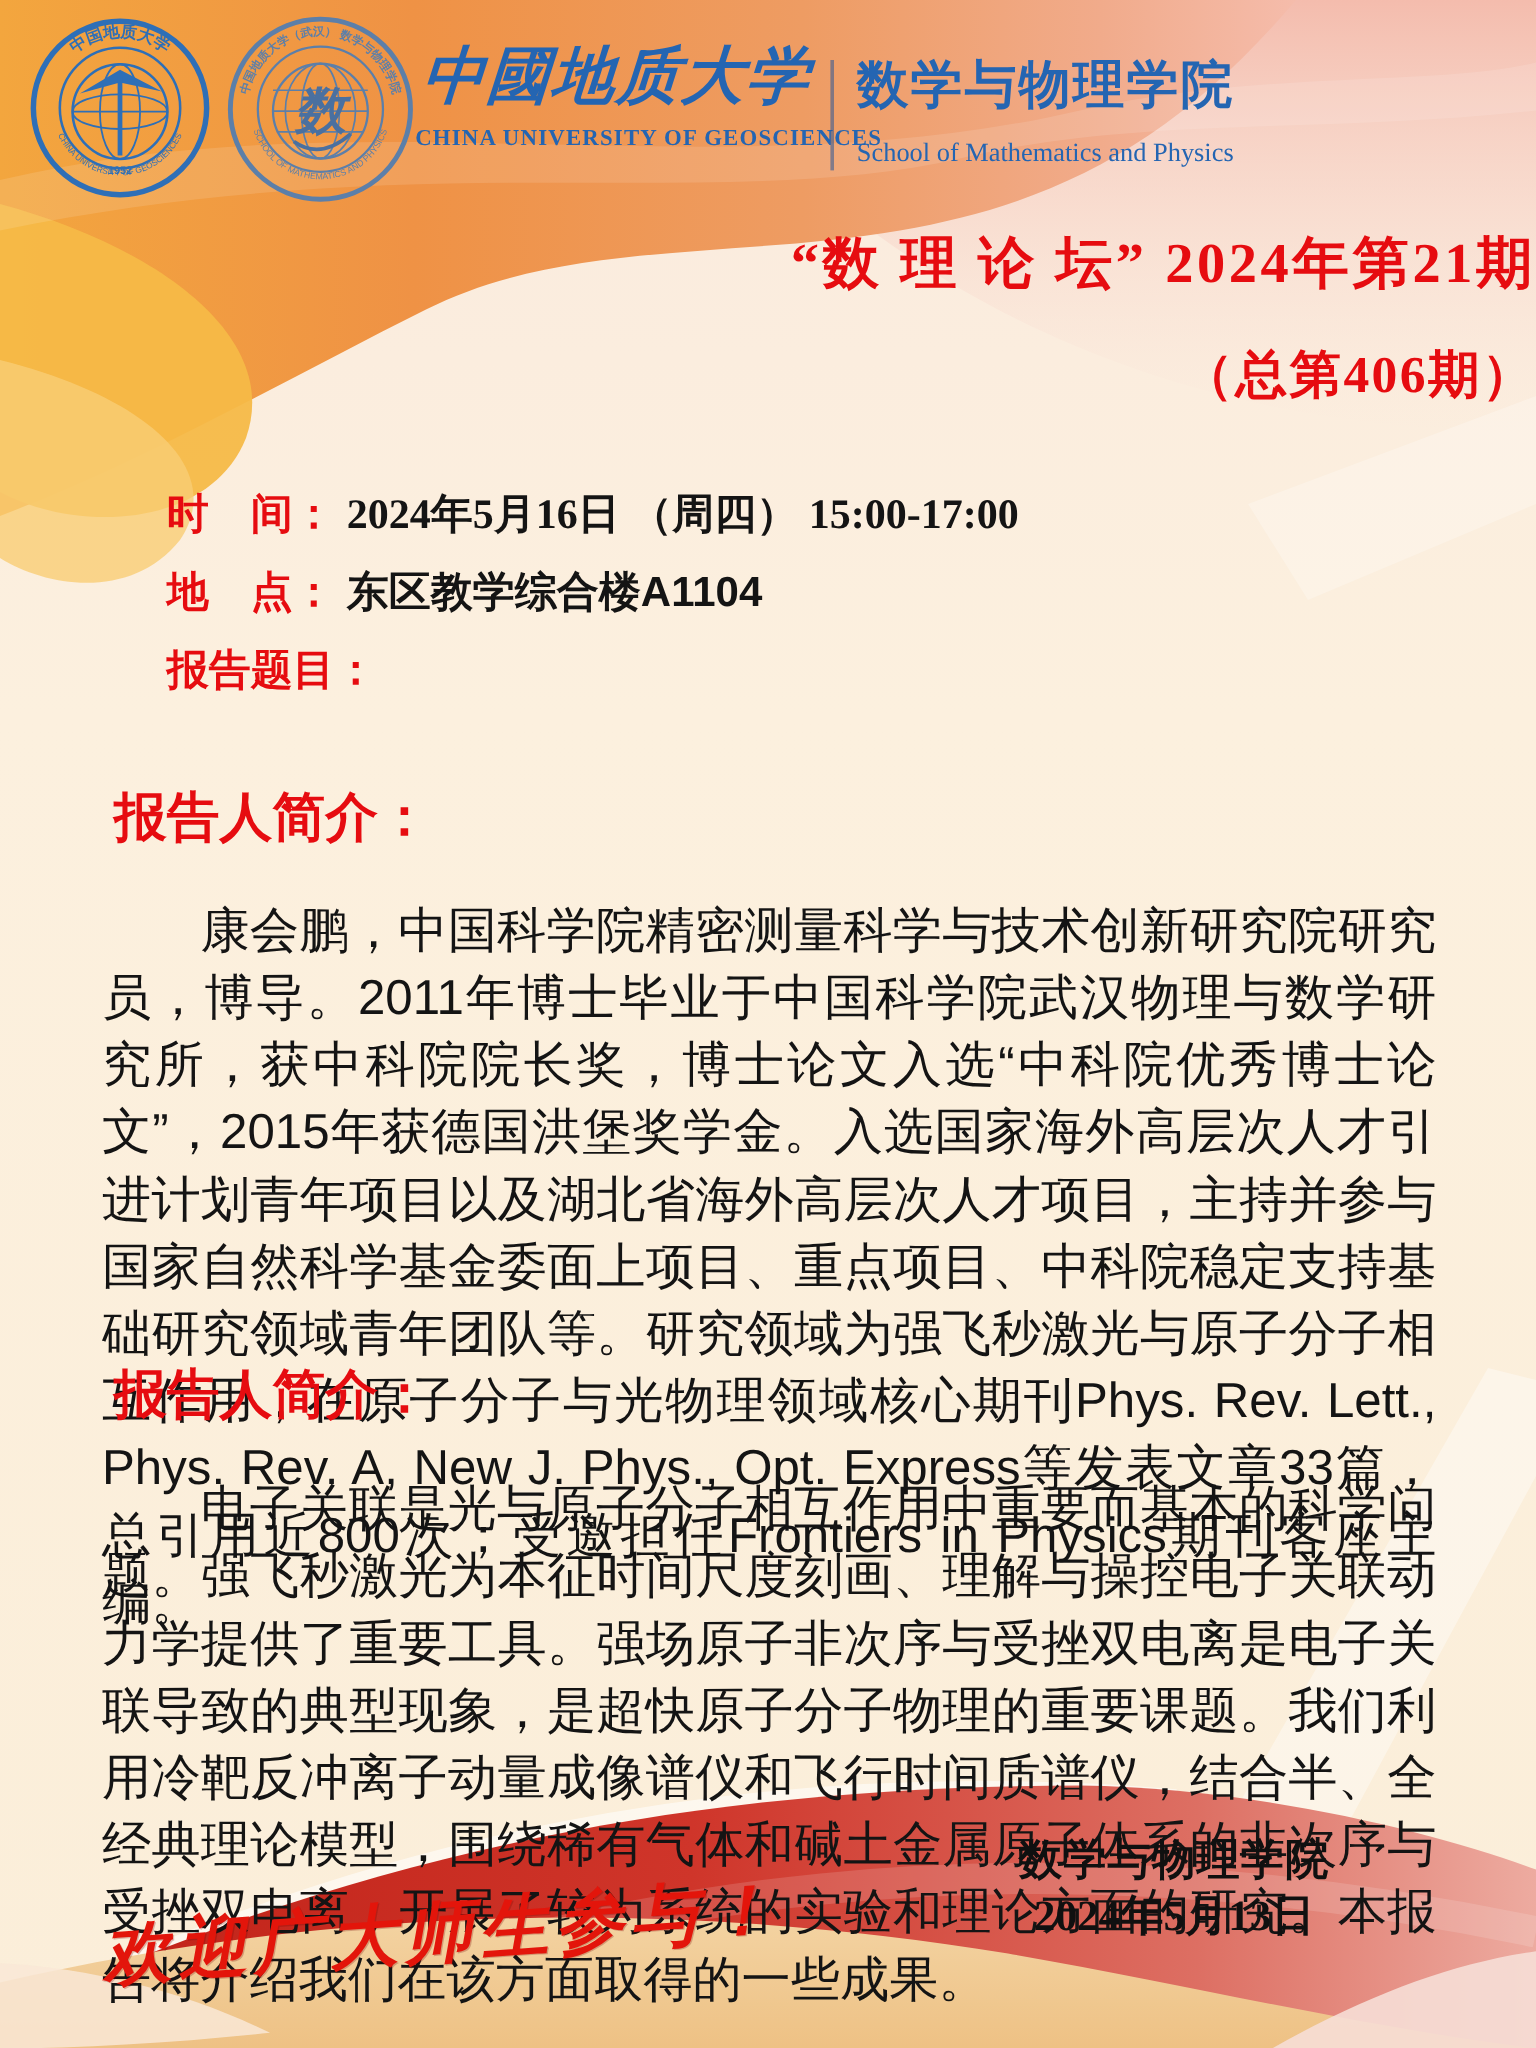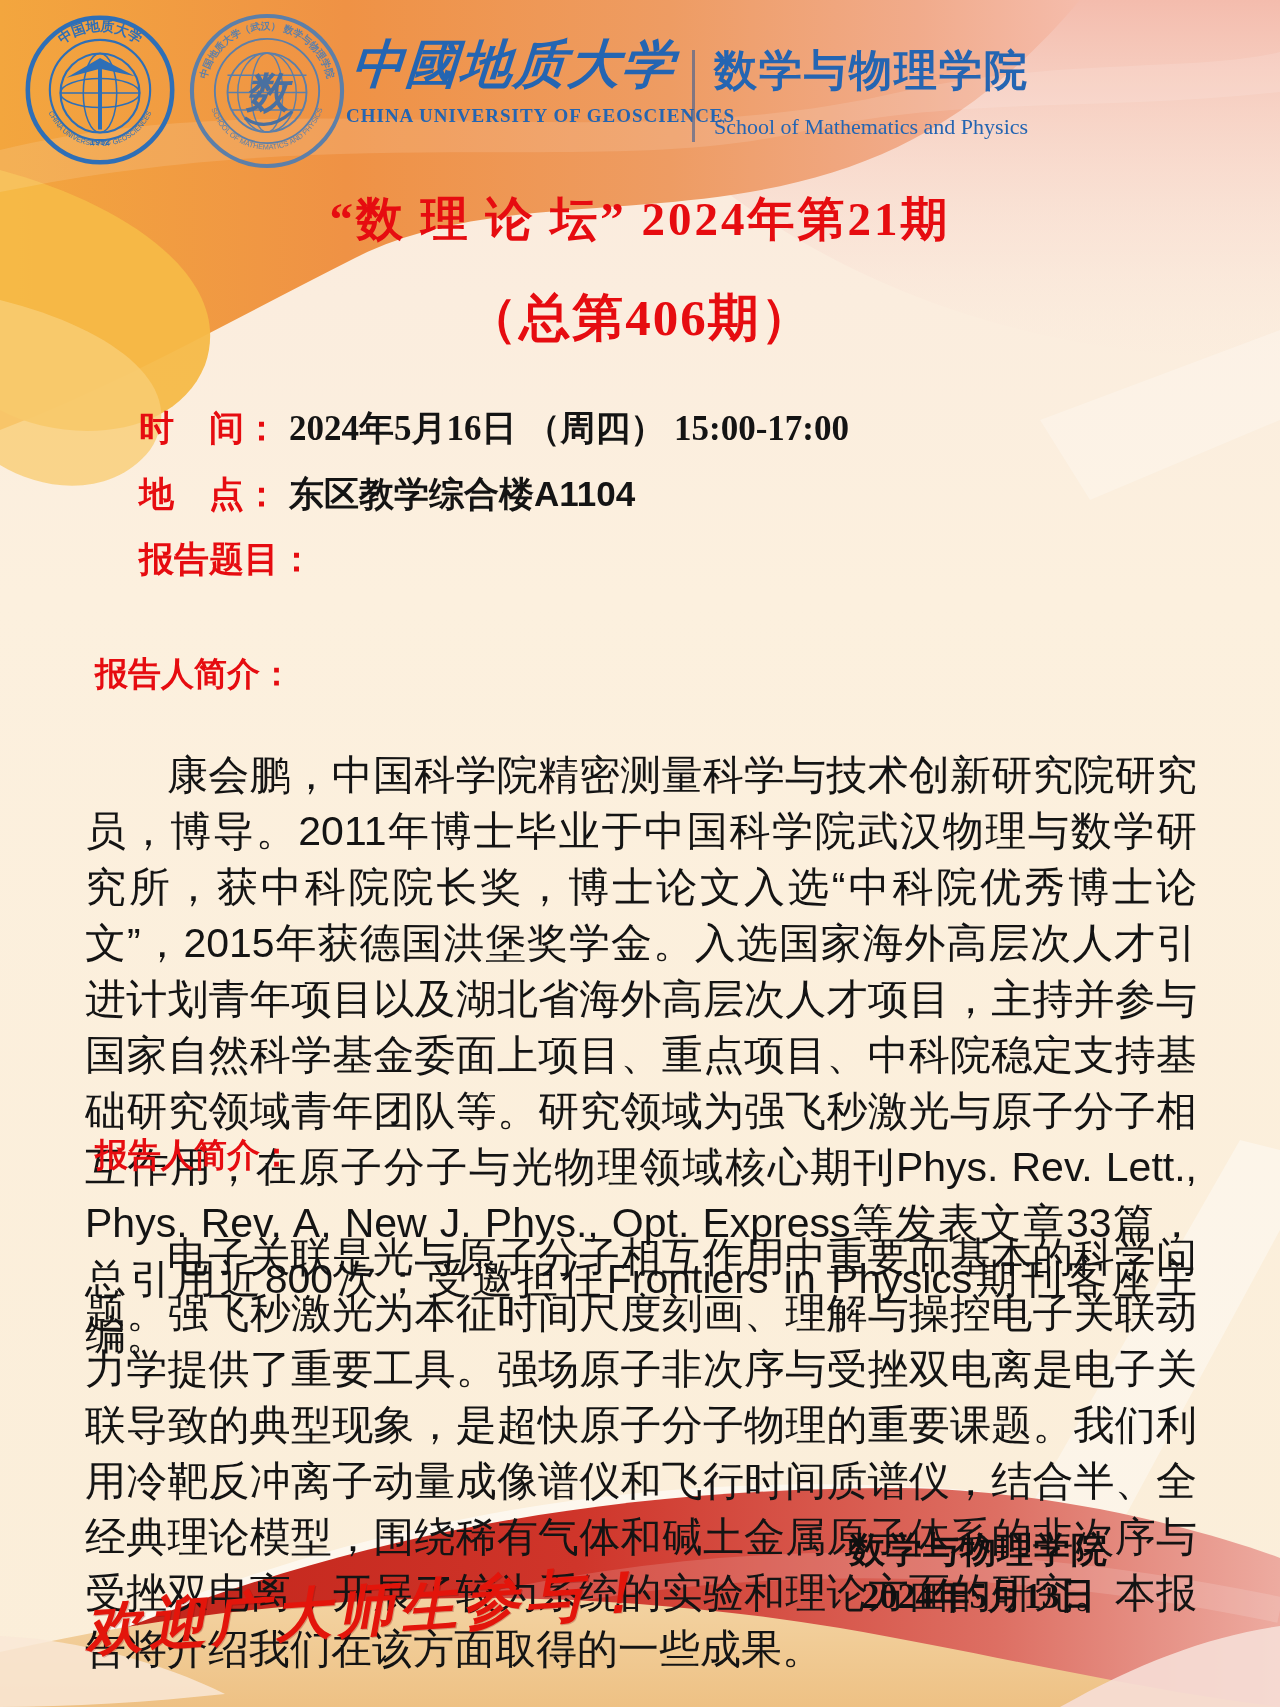--- a/index.html
+++ b/index.html
@@ -19,36 +19,36 @@
   .univ-cn{font-family:"Liberation Serif","DejaVu Serif",serif;font-weight:bold;font-style:italic;
     font-size:52px;line-height:1.1;letter-spacing:2px;white-space:nowrap;transform:skewX(-4deg);}
   .univ-en{font-family:"Liberation Serif","DejaVu Serif",serif;font-weight:bold;font-size:19px;
     letter-spacing:1px;margin-top:12px;white-space:nowrap;}
   .header-divider{position:absolute;left:692px;top:50px;width:3px;height:92px;background:rgba(40,86,152,.55);}
   .school-block{position:absolute;left:714px;top:42px;color:var(--brand-blue,#2465b2);}
   .school-cn{font-size:43px;font-weight:bold;letter-spacing:2px;white-space:nowrap;}
   .school-en{font-family:"Liberation Serif","DejaVu Serif",serif;font-size:22px;margin-top:14px;white-space:nowrap;}
 
   
-  .title-line{position:absolute;left:0;width:100%;text-align:center;color:var(--accent-red,#e60c10);
+  .title-line{position:absolute;left:0;width:100%;text-align:right;color:var(--accent-red,#e60c10);
     font-family:"Liberation Serif","DejaVu Serif",serif;font-weight:bold;}
   .title-1{top:188px;font-size:47px;letter-spacing:3px;}
-  .title-2{top:284px;font-size:51px;letter-spacing:2px;}
+  .title-2{top:284px;font-size:43px;letter-spacing:2px;}
 
   
   .info-list{position:absolute;left:95px;top:390px;width:1110px;}
   .info-row{display:flex;align-items:baseline;font-size:35px;line-height:1.2;margin-bottom:23px;}
   .info-label{color:var(--accent-red,#e60c10);font-weight:bold;white-space:nowrap;
     font-family:"Liberation Serif","DejaVu Serif",serif;margin-right:10px;flex:0 0 auto;margin-left:44px;}
   .info-value{color:var(--text-black,#141414);font-weight:bold;}
   .info-row.serif-value .info-value{font-family:"Liberation Serif","DejaVu Serif",serif;margin-top:18px;}
 
   
   .section-heading{position:absolute;left:95px;color:var(--accent-red,#e60c10);font-weight:bold;
-    font-family:"Liberation Serif","DejaVu Serif",serif;font-size:33px;}
+    font-family:"Liberation Serif","DejaVu Serif",serif;font-size:44px;}
   .bio-heading{top:652px;}
   .abs-heading{top:1133px;}
   .body-paragraph{position:absolute;left:85px;width:1112px;color:var(--text-black,#141414);
     font-size:41px;line-height:56px;text-align:justify;text-indent:2em;}
   .bio-text{top:706px;}
   .abs-text{top:1188px;}
 
   
   .welcome{position:absolute;left:88px;top:1592px;color:#e3150b;font-weight:bold;font-style:italic;
     font-family:"DejaVu Serif","Liberation Serif",serif;font-size:57px;letter-spacing:6px;

